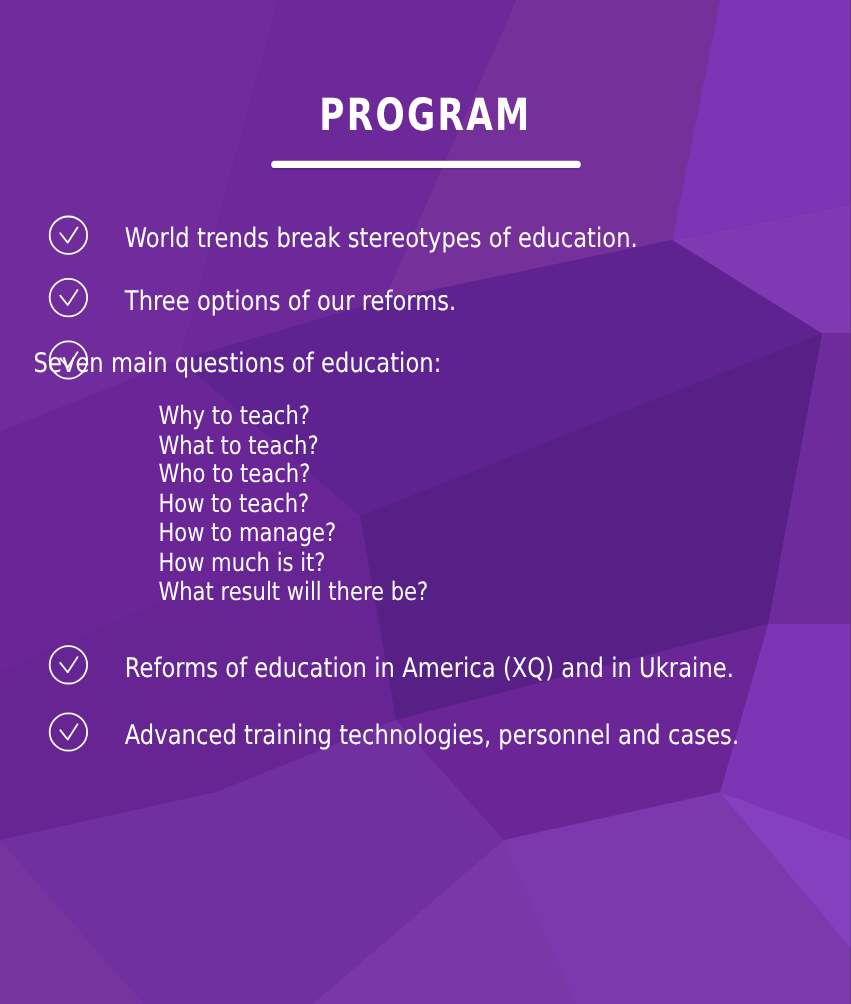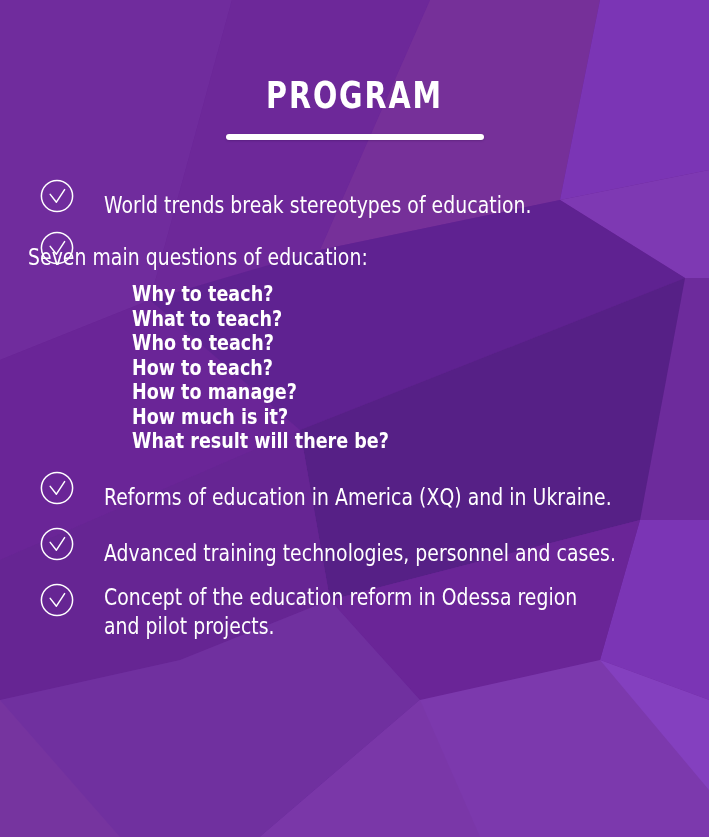--- a/index.html
+++ b/index.html
@@ -67,21 +67,21 @@
     list-style: none;
     margin: 0;
     padding: 0;
   }
   .check-item {
     position: relative;
     min-height: 44px;
     padding: 0 18px 0 104px;
     margin-bottom: 8px;
     display: flex;
-    align-items: flex-end;
+    align-items: center;
   }
   .check-icon {
     position: absolute;
     left: 39px;
     top: 2px;
     width: 36px;
     height: 36px;
   }
   .check-icon svg { display: block; width: 36px; height: 36px; }
   .check-text {
@@ -109,21 +109,21 @@
   }
   .sub-item {
     color: #ffffff;
     font-size: 21px;
     line-height: 24.5px;
     font-family: "DejaVu Sans Condensed", "Liberation Sans Narrow", "Liberation Sans", sans-serif;
     transform: scaleX(0.93);
     transform-origin: left center;
     white-space: nowrap;
   }
-  .sub-wrap { position: relative; margin: 0 0 14px 0; font-weight: bold; }
+  .sub-wrap { position: relative; margin: 0 0 28px 0; }
 </style>
 </head>
 <body>
 
 <div id="slide">
 
   <svg id="poly-bg" viewBox="0 0 709 837" preserveAspectRatio="none" aria-hidden="true">
     <rect x="0" y="0" width="709" height="837" fill="#6a2597"></rect>
     <polygon points="0,0 232,0 150,300 0,360" fill="#702c9d"></polygon>
     <polygon points="232,0 430,0 320,250 150,300" fill="#6d2899"></polygon>
@@ -156,20 +156,29 @@
       <li class="check-item">
         <span class="check-icon">
           <svg viewBox="0 0 36 36">
               <circle cx="18" cy="18" r="15.6" fill="none" stroke="#ffffff" stroke-width="1.5"></circle>
               <polyline points="11.2,16.4 17.4,24.2 25.6,11.6" fill="none" stroke="#ffffff" stroke-width="1.5" stroke-linecap="round" stroke-linejoin="round"></polyline>
             </svg>
         </span>
         <span class="check-text">World trends break stereotypes of education.</span>
       </li>
 
+      <li class="check-item">
+        <span class="check-icon">
+          <svg viewBox="0 0 36 36">
+              <circle cx="18" cy="18" r="15.6" fill="none" stroke="#ffffff" stroke-width="1.5"></circle>
+              <polyline points="11.2,16.4 17.4,24.2 25.6,11.6" fill="none" stroke="#ffffff" stroke-width="1.5" stroke-linecap="round" stroke-linejoin="round"></polyline>
+            </svg>
+        </span>
+        <span class="check-text">Three options of our reforms.</span>
+      </li>
 
       <li class="check-item gap-sm">
         <span class="check-icon">
           <svg viewBox="0 0 36 36">
               <circle cx="18" cy="18" r="15.6" fill="none" stroke="#ffffff" stroke-width="1.5"></circle>
               <polyline points="11.2,16.4 17.4,24.2 25.6,11.6" fill="none" stroke="#ffffff" stroke-width="1.5" stroke-linecap="round" stroke-linejoin="round"></polyline>
             </svg>
         </span>
         <span class="check-text">Seven main questions of education:</span>
       </li>
@@ -200,26 +209,16 @@
       <li class="check-item gap-lg">
         <span class="check-icon">
           <svg viewBox="0 0 36 36">
               <circle cx="18" cy="18" r="15.6" fill="none" stroke="#ffffff" stroke-width="1.5"></circle>
               <polyline points="11.2,16.4 17.4,24.2 25.6,11.6" fill="none" stroke="#ffffff" stroke-width="1.5" stroke-linecap="round" stroke-linejoin="round"></polyline>
             </svg>
         </span>
         <span class="check-text">Advanced training technologies, personnel and cases.</span>
       </li>
 
-      <li class="check-item">
-        <span class="check-icon">
-          <svg viewBox="0 0 36 36">
-              <circle cx="18" cy="18" r="15.6" fill="none" stroke="#ffffff" stroke-width="1.5"></circle>
-              <polyline points="11.2,16.4 17.4,24.2 25.6,11.6" fill="none" stroke="#ffffff" stroke-width="1.5" stroke-linecap="round" stroke-linejoin="round"></polyline>
-            </svg>
-        </span>
-        <span class="check-text">Concept of the education reform in Odessa region
-and pilot projects.</span>
-      </li>
 
     </ul>
   </div>
 </div>
 
 </body></html>

